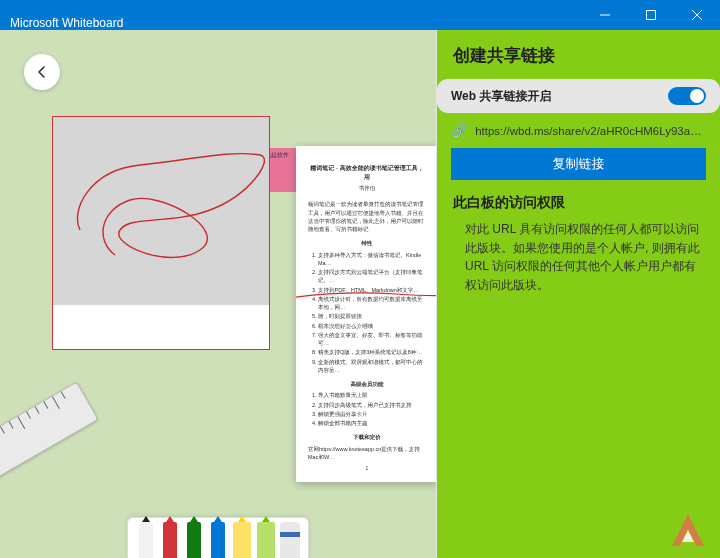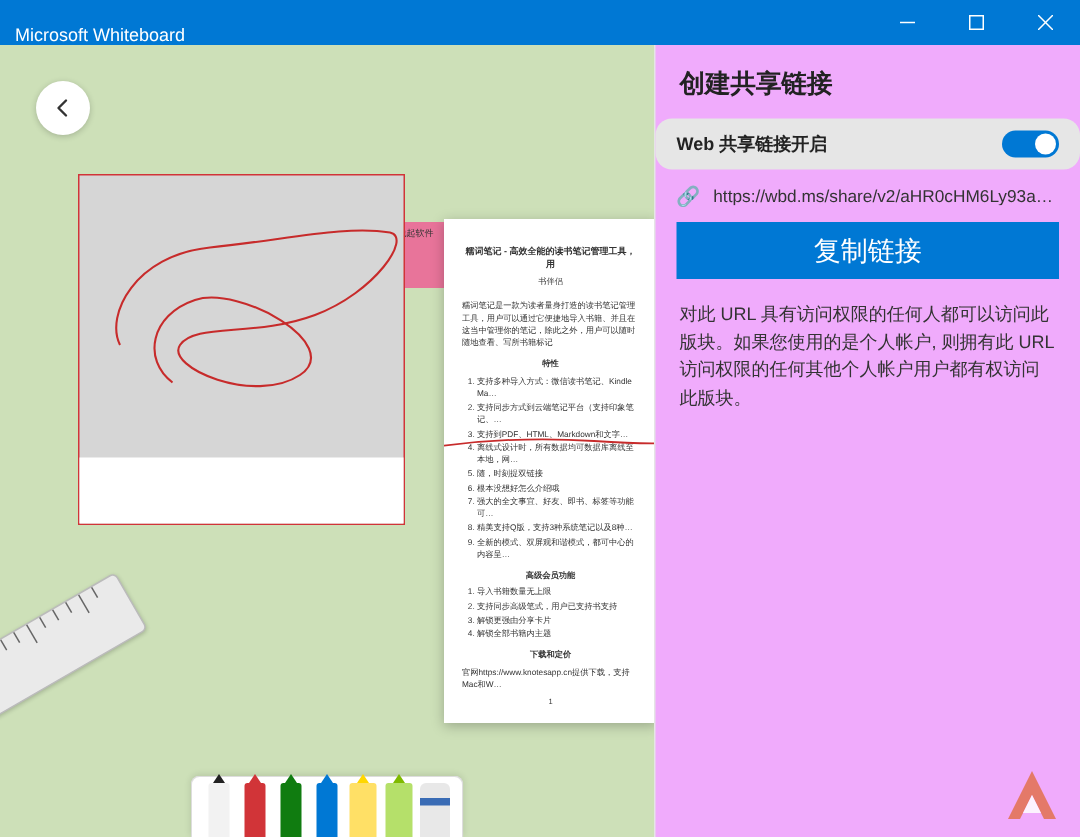--- a/index.html
+++ b/index.html
@@ -49,34 +49,34 @@
 
 .pentray { position: absolute; bottom: 0; left: 50%; transform: translateX(-50%); background: #fff; border: 1px solid #ddd; border-bottom: none; border-radius: 6px 6px 0 0; padding: 4px 8px 0; display: flex; gap: 4px; box-shadow: 0 -1px 4px rgba(0,0,0,0.1); }
 .pen { width: 20px; height: 36px; position: relative; border-radius: 3px 3px 0 0; }
 .pen .tip { position: absolute; top: -6px; left: 50%; transform: translateX(-50%); width: 0; height: 0; border-left: 4px solid transparent; border-right: 4px solid transparent; }
 .pen .body { position: absolute; top: 0; left: 3px; right: 3px; bottom: 0; border-radius: 2px 2px 0 0; }
 .pen.highlighter .body { left: 1px; right: 1px; }
 .pen.eraser { background: #e8e8e8; border-radius: 4px 4px 0 0; }
 .pen.eraser .band { position: absolute; top: 10px; left: 0; right: 0; height: 5px; background: #3a6cb5; }
 
 
-.panel { width: 284px; background: #f0abfc; display: flex; flex-direction: column; border-left: 1px solid #e5e5e5; }
+.panel { width: 284px; background: #84cc16; display: flex; flex-direction: column; border-left: 1px solid #e5e5e5; }
 .panel-head { padding: 14px 16px 12px; }
 .panel-head h2 { font-size: 17px; font-weight: 600; color: #222; }
 .toggle-row { background: #e6e6e6; padding: 8px 14px; display: flex; align-items: center; justify-content: space-between; border-radius: 11px; }
 .toggle-row .label { font-size: 12px; font-weight: 600; color: #222; }
 .toggle { width: 38px; height: 18px; border-radius: 9px; background: #0078d4; position: relative; }
 .toggle .knob { position: absolute; right: 2px; top: 2px; width: 14px; height: 14px; border-radius: 50%; background: #fff; }
 .link-row { display: flex; align-items: center; padding: 10px 14px 6px; gap: 8px; }
 .link-row .icon { font-size: 13px; color: #555; flex-shrink: 0; }
 .link-row input { flex: 1; border: none; font-size: 11.5px; color: #333; background: transparent; overflow: hidden; text-overflow: ellipsis; outline: none; }
-.copy-btn { margin: 4px 14px 14px; background: #0078d4; color: #fff; text-align: center; padding: 7px 0; font-size: 18px; }
+.copy-btn { margin: 4px 14px 14px; background: #0078d4; color: #fff; text-align: center; padding: 7px 0; font-size: 13px; }
 .access { padding: 0 16px; }
 .access h3 { font-size: 14px; font-weight: 600; margin-bottom: 8px; color: #222; }
-.access p { font-size: 12px; line-height: 1.55; color: #333; margin-bottom: 6px; }
+.access p { font-size: 12px; line-height: 1.55; color: #333; margin-bottom: 6px; margin-left: 12px; }
 
 
 .wm { position: absolute; right: 12px; bottom: 8px; opacity: 0.85; }
 </style>
 </head>
 <body>
 
 <div class="titlebar">
   <span class="title">Microsoft Whiteboard</span>
   <div class="win-controls">
@@ -204,20 +204,21 @@
       <div class="toggle">
           <div class="knob"></div>
         </div>
     </div>
     <div class="link-row">
       <span class="icon">🔗</span>
       <input type="text" readonly="" value="https://wbd.ms/share/v2/aHR0cHM6Ly93aGl0ZWJvYXJkLm..." style="">
     </div>
     <div class="copy-btn">复制链接</div>
     <div class="access">
+      <h3>此白板的访问权限</h3>
       <p>对此 URL 具有访问权限的任何人都可以访问此版块。如果您使用的是个人帐户, 则拥有此 URL 访问权限的任何其他个人帐户用户都有权访问此版块。</p>
     </div>
   </div>
 </div>
 
 <svg class="wm" width="40" height="40" viewBox="0 0 40 40">
   <path d="M20 4 L36 36 L28 36 L20 20 L12 36 L4 36 Z" fill="#e2714f"></path>
   <path d="M20 20 L26 32 L14 32 Z" fill="#fff"></path>
 </svg>
 

